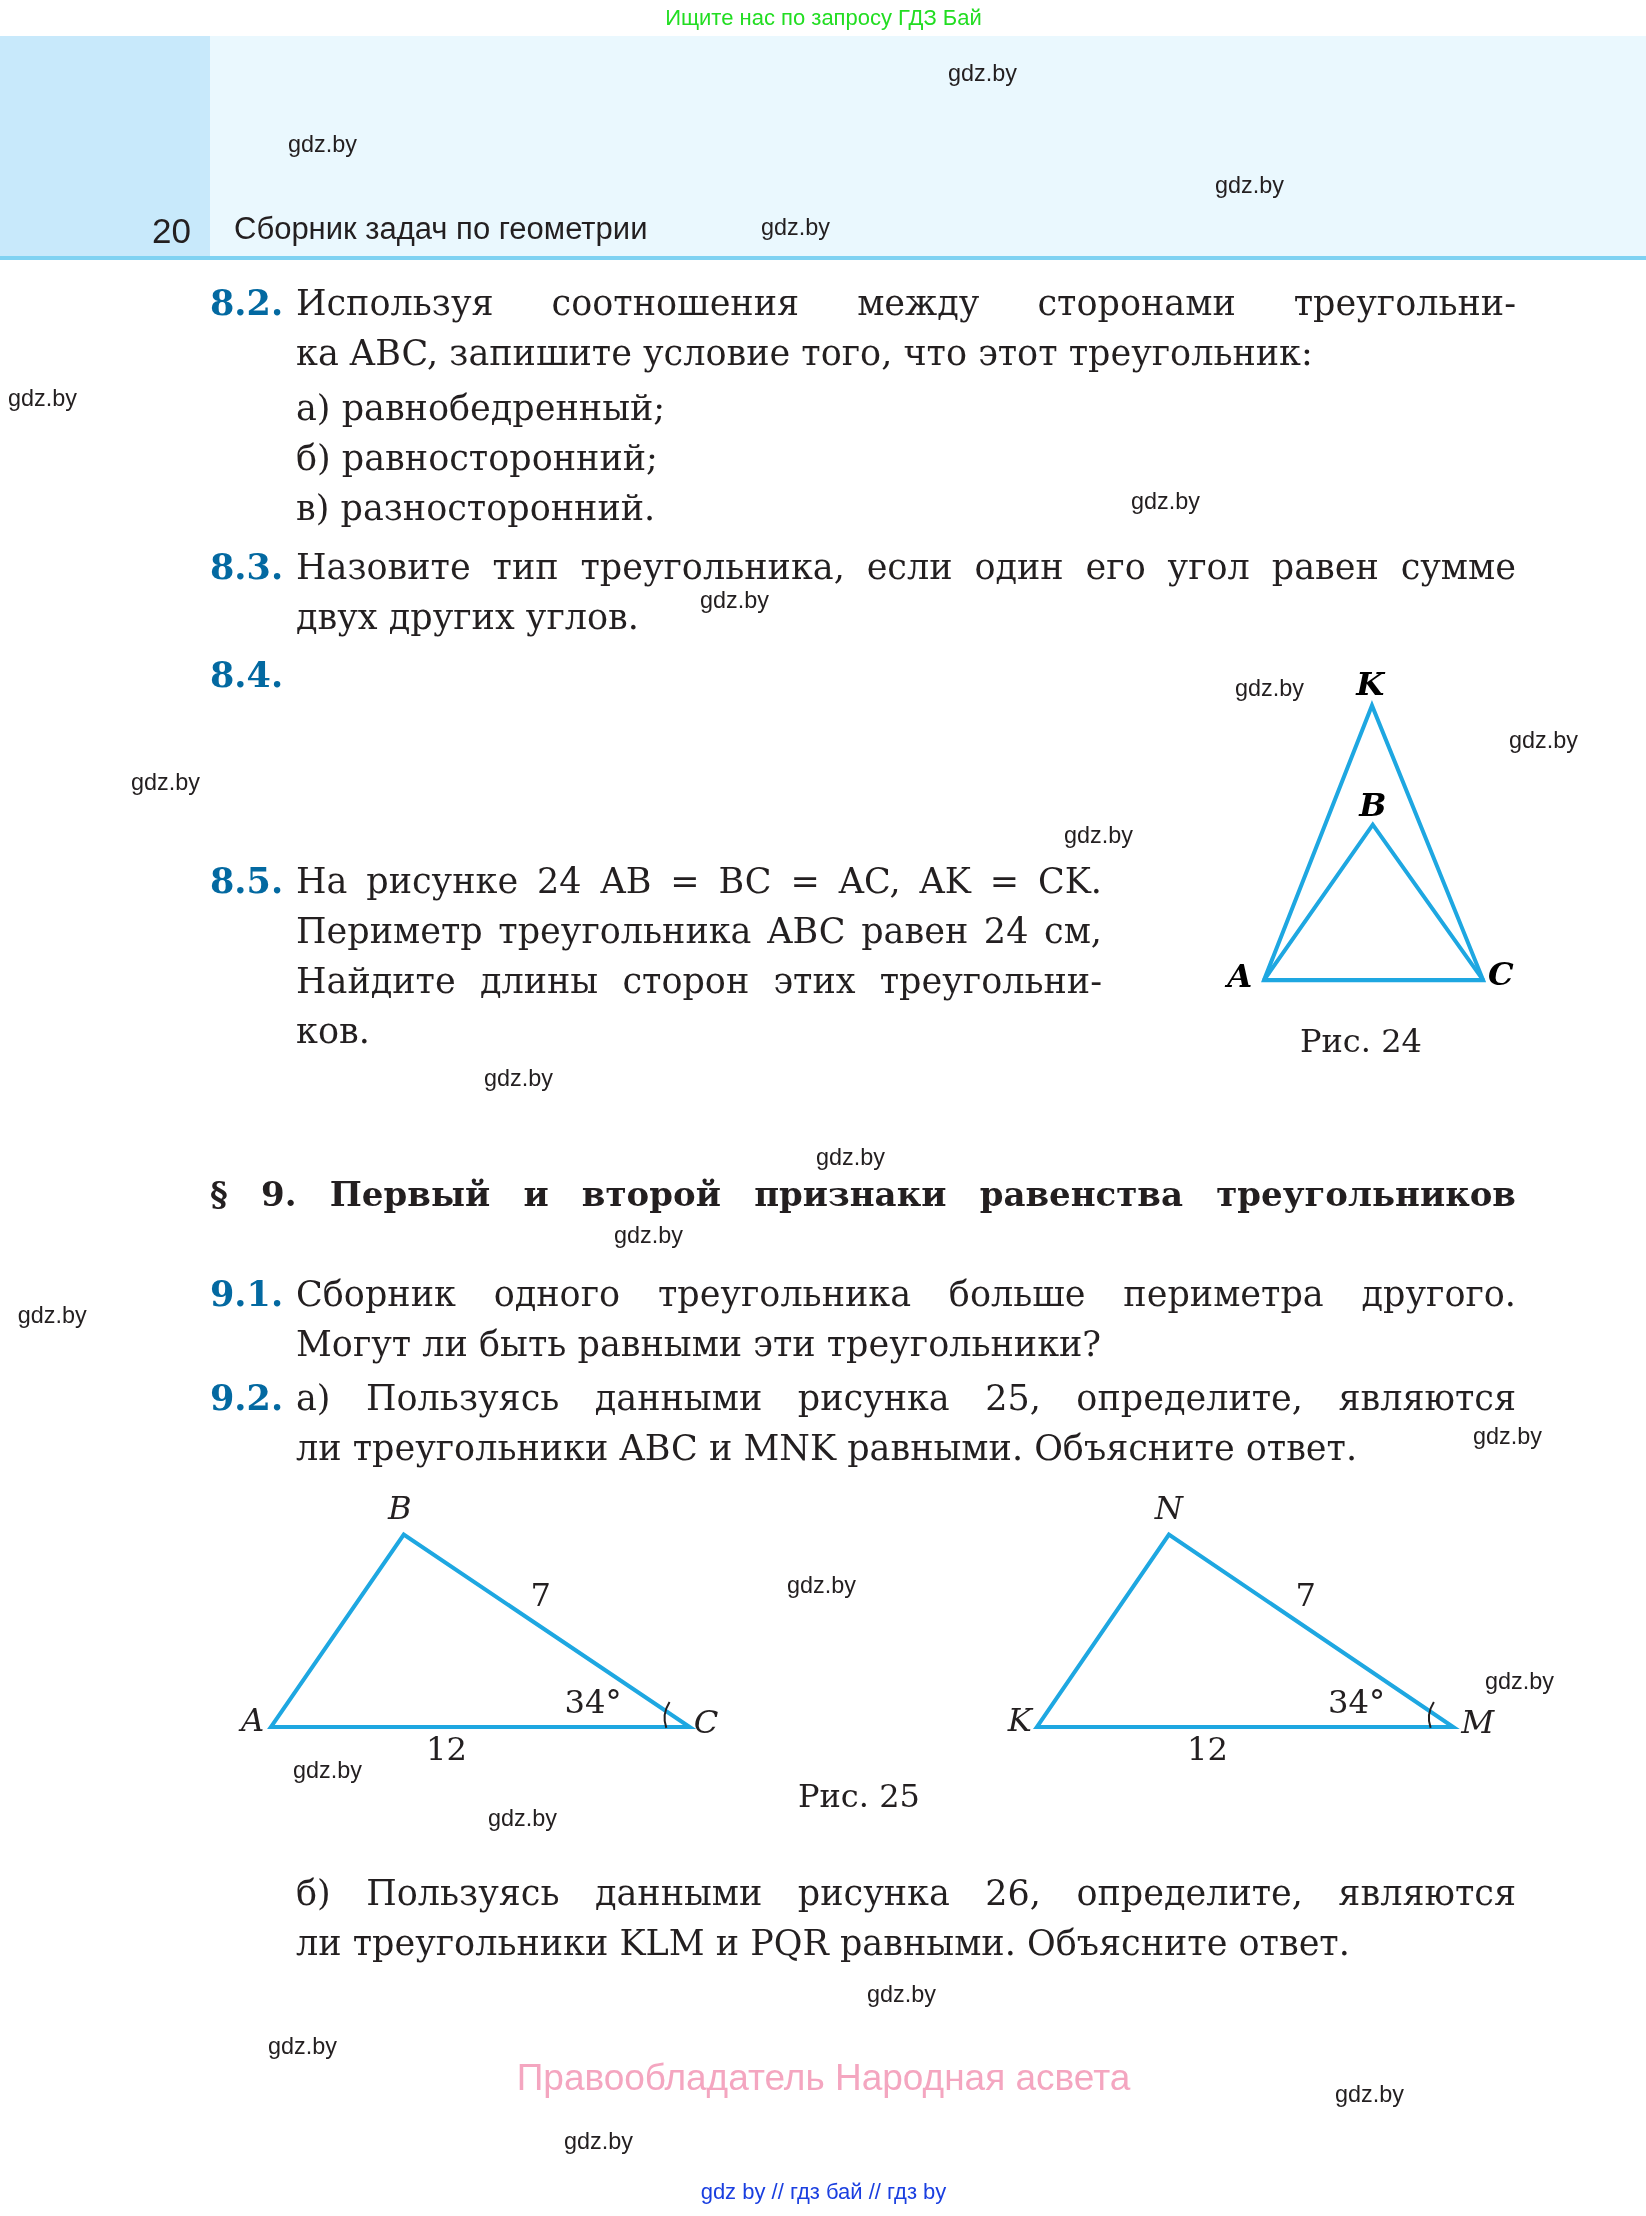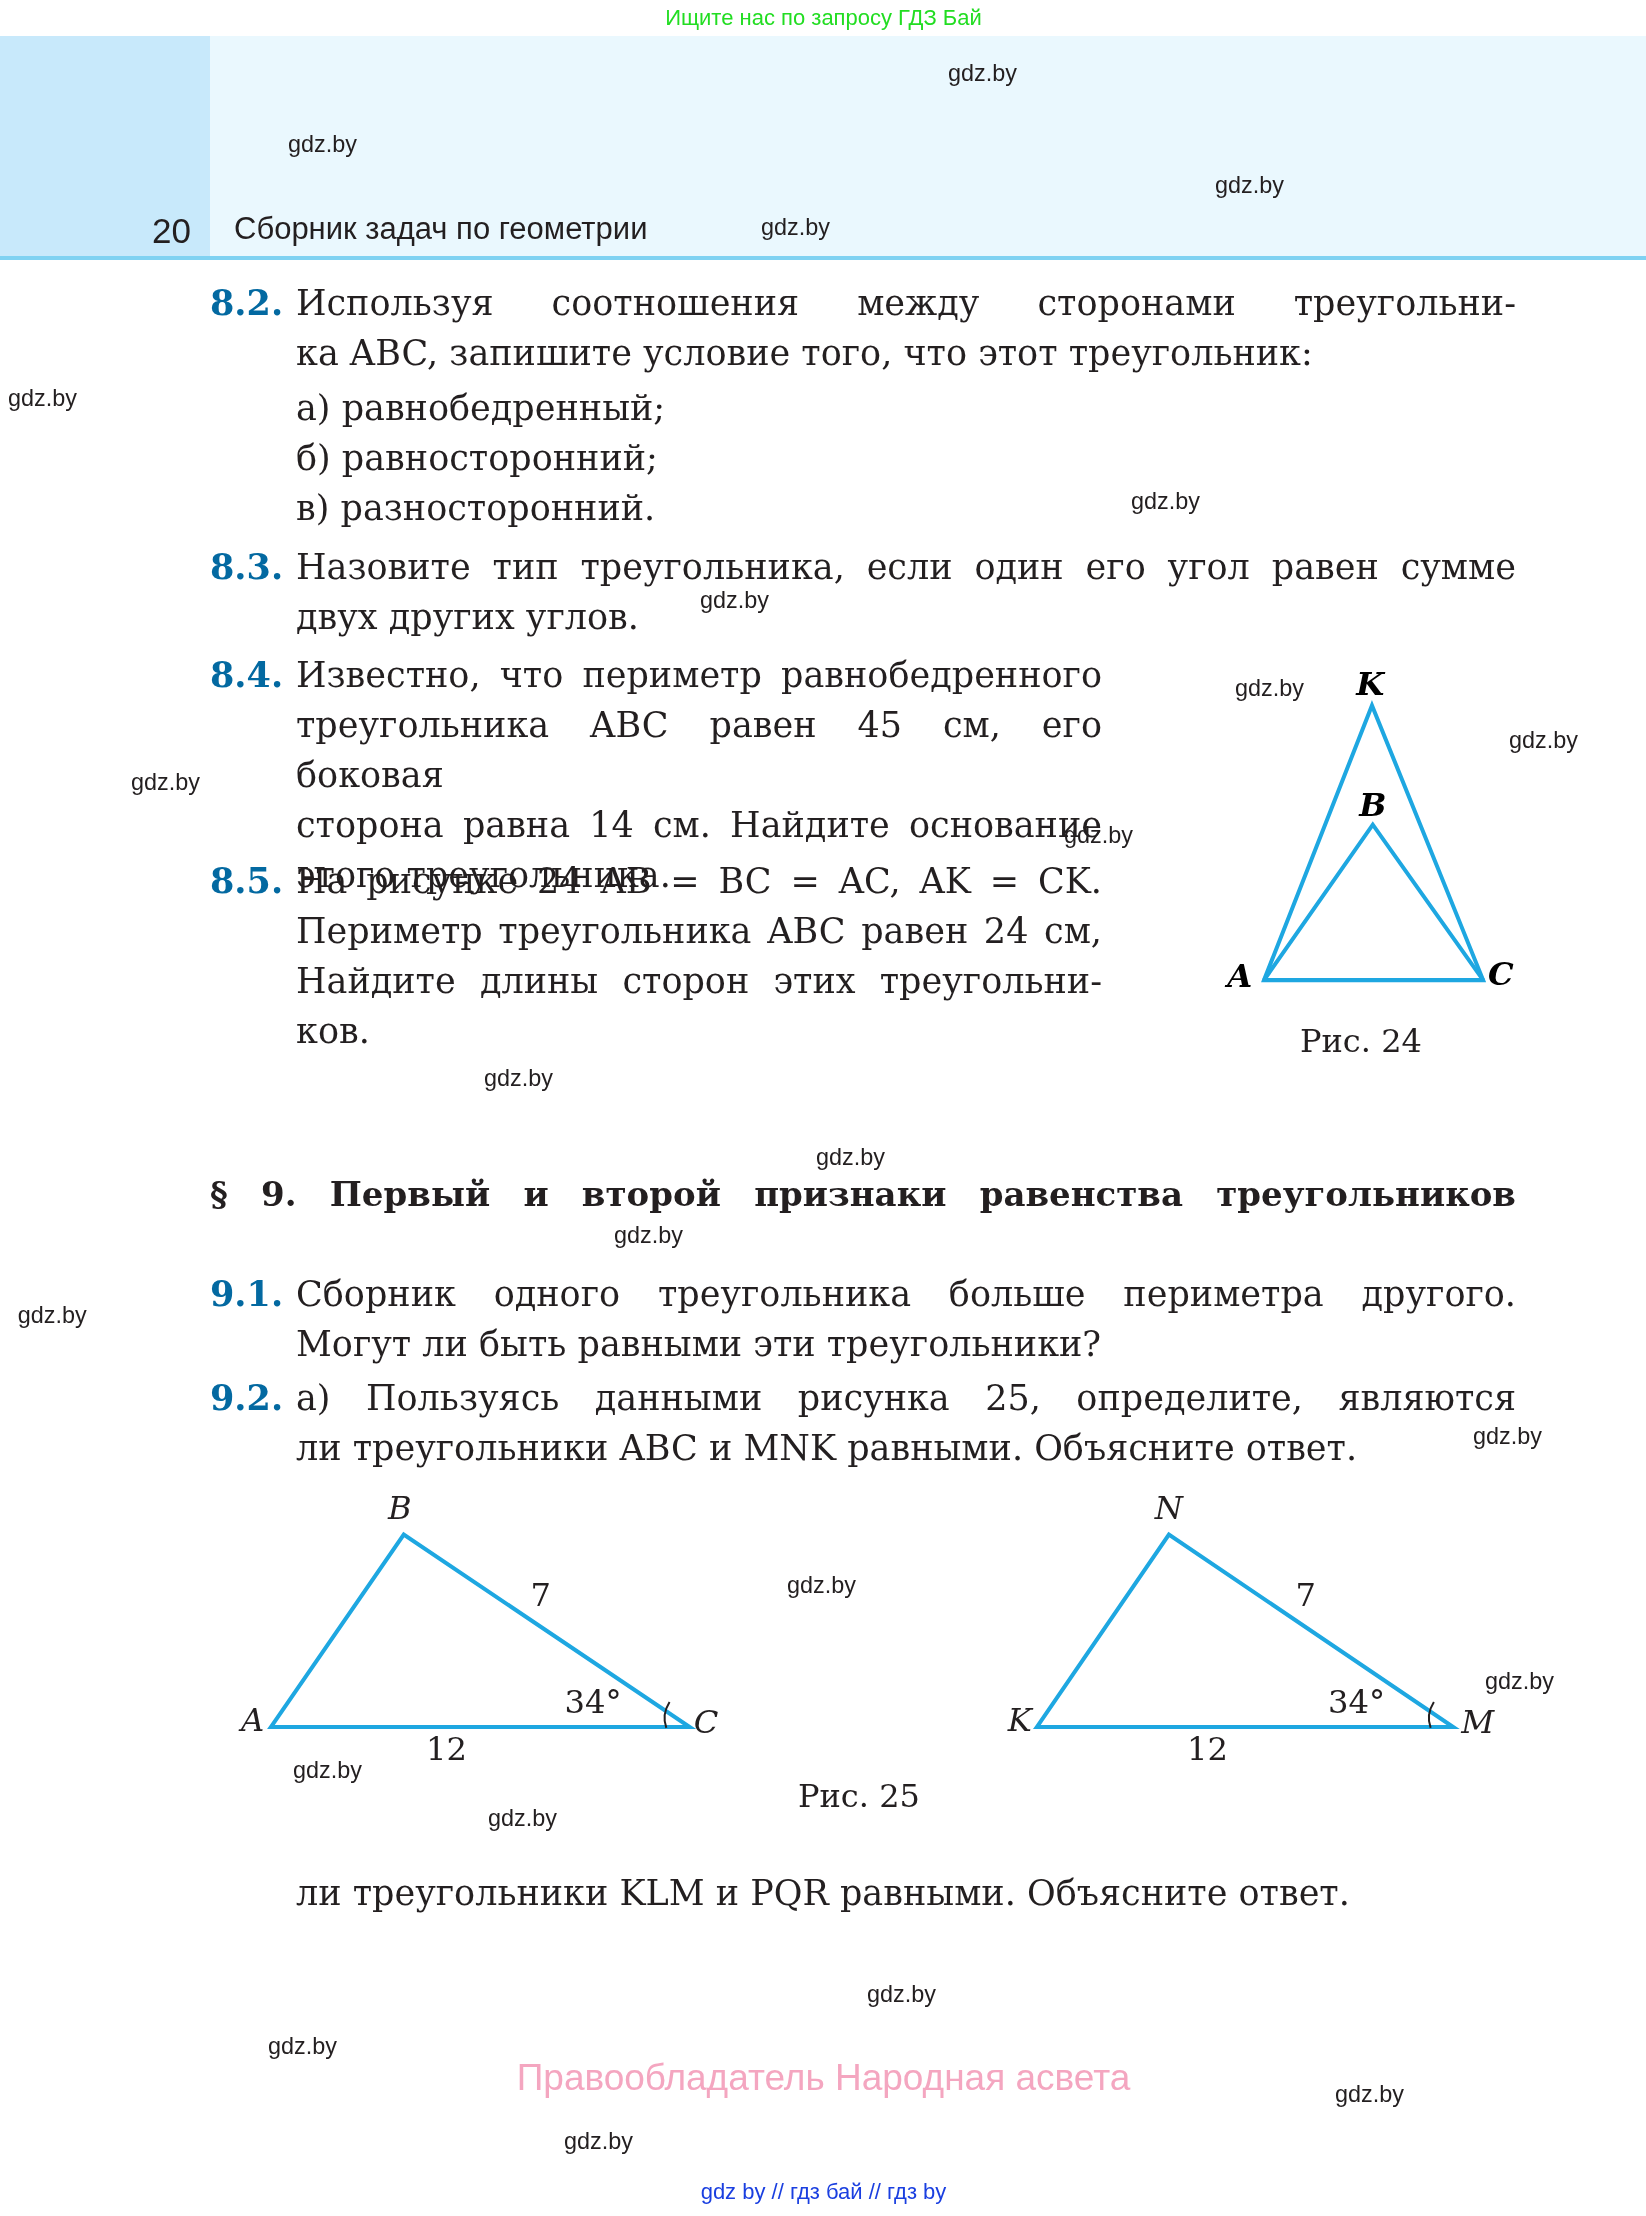--- a/index.html
+++ b/index.html
@@ -94,26 +94,20 @@
 <div class="problem" style="top:542px;">
   <span class="pnum">8.3.</span>
   <div class="ptext">
     <span class="line just">Назовите тип треугольника, если один его угол равен сумме</span>
     <span class="line">двух других углов.</span>
   </div>
 </div>
 
 <div class="problem narrow" style="top:650px;">
   <span class="pnum">8.4.</span>
-  <div class="ptext">
-    <span class="line just">Известно, что периметр равнобедренного</span>
-    <span class="line just">треугольника ABC равен 45 см, его боковая</span>
-    <span class="line just">сторона равна 14 см. Найдите основание</span>
-    <span class="line">этого треугольника.</span>
-  </div>
 </div>
 
 <div class="problem narrow" style="top:856px;">
   <span class="pnum">8.5.</span>
   <div class="ptext">
     <span class="line just">На рисунке 24 AB = BC = AC, AK = CK.</span>
     <span class="line just">Периметр треугольника ABC равен 24 см,</span>
     <span class="line just">Найдите длины сторон этих треугольни-</span>
     <span class="line">ков.</span>
   </div>
@@ -171,20 +165,21 @@
     <text x="1553" y="310" font-style="italic">M</text>
     <text x="1360" y="153" text-anchor="middle">7</text>
     <text x="1238" y="344" text-anchor="middle">12</text>
     <text x="1423" y="285" text-anchor="middle">34°</text>
   </g>
 </svg>
 <div class="fig-cap" style="left:798px; top:1777px;">Рис. 25</div>
 
 <div class="problem" style="top:1868px;">
   <div class="ptext">
+    <span class="line just">б) Пользуясь данными рисунка 26, определите, являются</span>
     <span class="line">ли треугольники KLM и PQR равными. Объясните ответ.</span>
   </div>
 </div>
 
 <div class="wm" style="left:948px; top:60px;">gdz.by</div>
 <div class="wm" style="left:288px; top:131px;">gdz.by</div>
 <div class="wm" style="left:1215px; top:172px;">gdz.by</div>
 <div class="wm" style="left:761px; top:214px;">gdz.by</div>
 <div class="wm" style="left:8px; top:385px;">gdz.by</div>
 <div class="wm" style="left:1131px; top:488px;">gdz.by</div>

